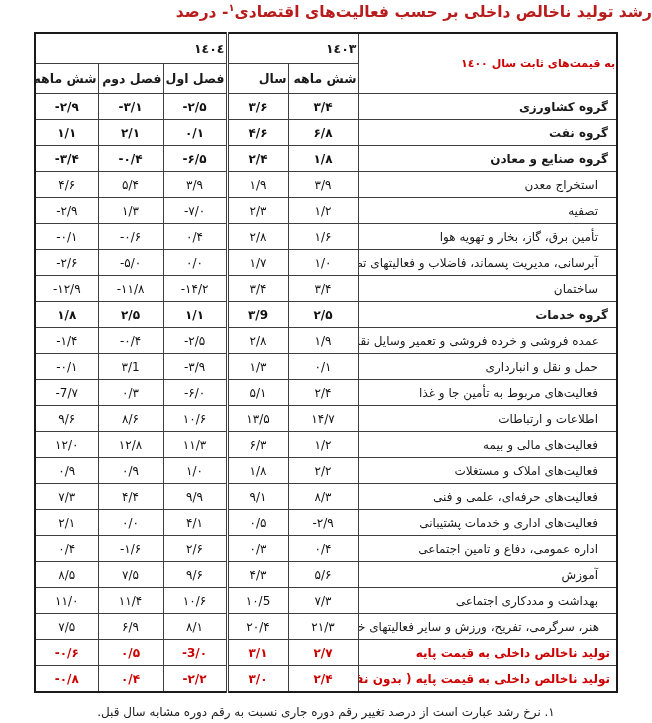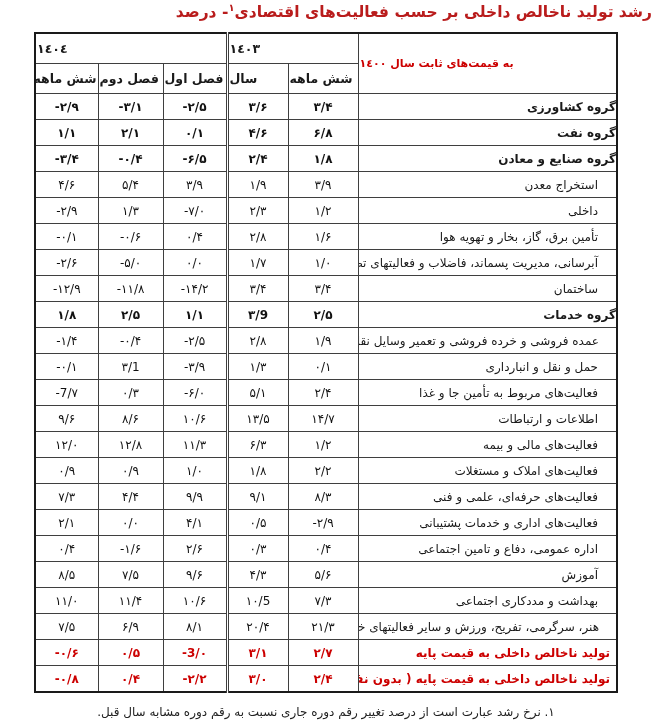--- a/index.html
+++ b/index.html
@@ -18,27 +18,27 @@
     border-collapse:collapse;table-layout:fixed;
     border:2px solid #1a1a1a;
   }
   col.c-label{width:259px;}
   col.c-h6m03{width:70px;}
   col.c-year{width:61px;}
   col.c-q1{width:64px;}
   col.c-q2{width:65px;}
   col.c-h6m04{width:63px;}
   th,td{border:1px solid #3f3f3f;overflow:hidden;white-space:nowrap;}
-  thead th{height:27px;font-size:12.5px;font-weight:bold;text-align:left;color:#1a1a1a;}
+  thead th{height:27px;font-size:12.5px;font-weight:bold;text-align:right;color:#1a1a1a;}
   thead th.note-cell{color:#cc0000;font-size:11px;}
   tbody td{height:25px;font-size:12px;}
   td.label{text-align:right;padding:0 18px 0 3px;color:#1a1a1a;}
   td.val{direction:ltr;text-align:center;padding:0 2px;}
   tr.row-group td{font-weight:bold;}
-  tr.row-group td.label{padding-right:0;}
+  tr.row-group td.label{padding-right:8px;}
   tr.row-total td{font-weight:bold;color:#cc0000;}
   tr.row-total td.label{padding-right:6px;margin-top:45px;}
   
   .gb{border-left:3px double #3f3f3f;}
   th.gb{border-left:3px double #3f3f3f;}
   .footnote{
     direction:rtl;text-align:center;font-size:12px;color:#222;
     margin-top:12px;
   }
 </style>
@@ -99,21 +99,21 @@
       </tr>
       <tr class="row-sub">
         <td class="label">استخراج معدن</td>
         <td class="val">۳/۹</td>
         <td class="val gb">۱/۹</td>
         <td class="val">۳/۹</td>
         <td class="val">۵/۴</td>
         <td class="val">۴/۶</td>
       </tr>
       <tr class="row-sub">
-        <td class="label">داخلی</td>
+        <td class="label">تصفیه</td>
         <td class="val">۱/۲</td>
         <td class="val gb">۲/۳</td>
         <td class="val">-۷/۰</td>
         <td class="val">۱/۳</td>
         <td class="val">-۲/۹</td>
       </tr>
       <tr class="row-sub">
         <td class="label">تأمین برق، گاز، بخار و تهویه هوا</td>
         <td class="val">۱/۶</td>
         <td class="val gb">۲/۸</td>

